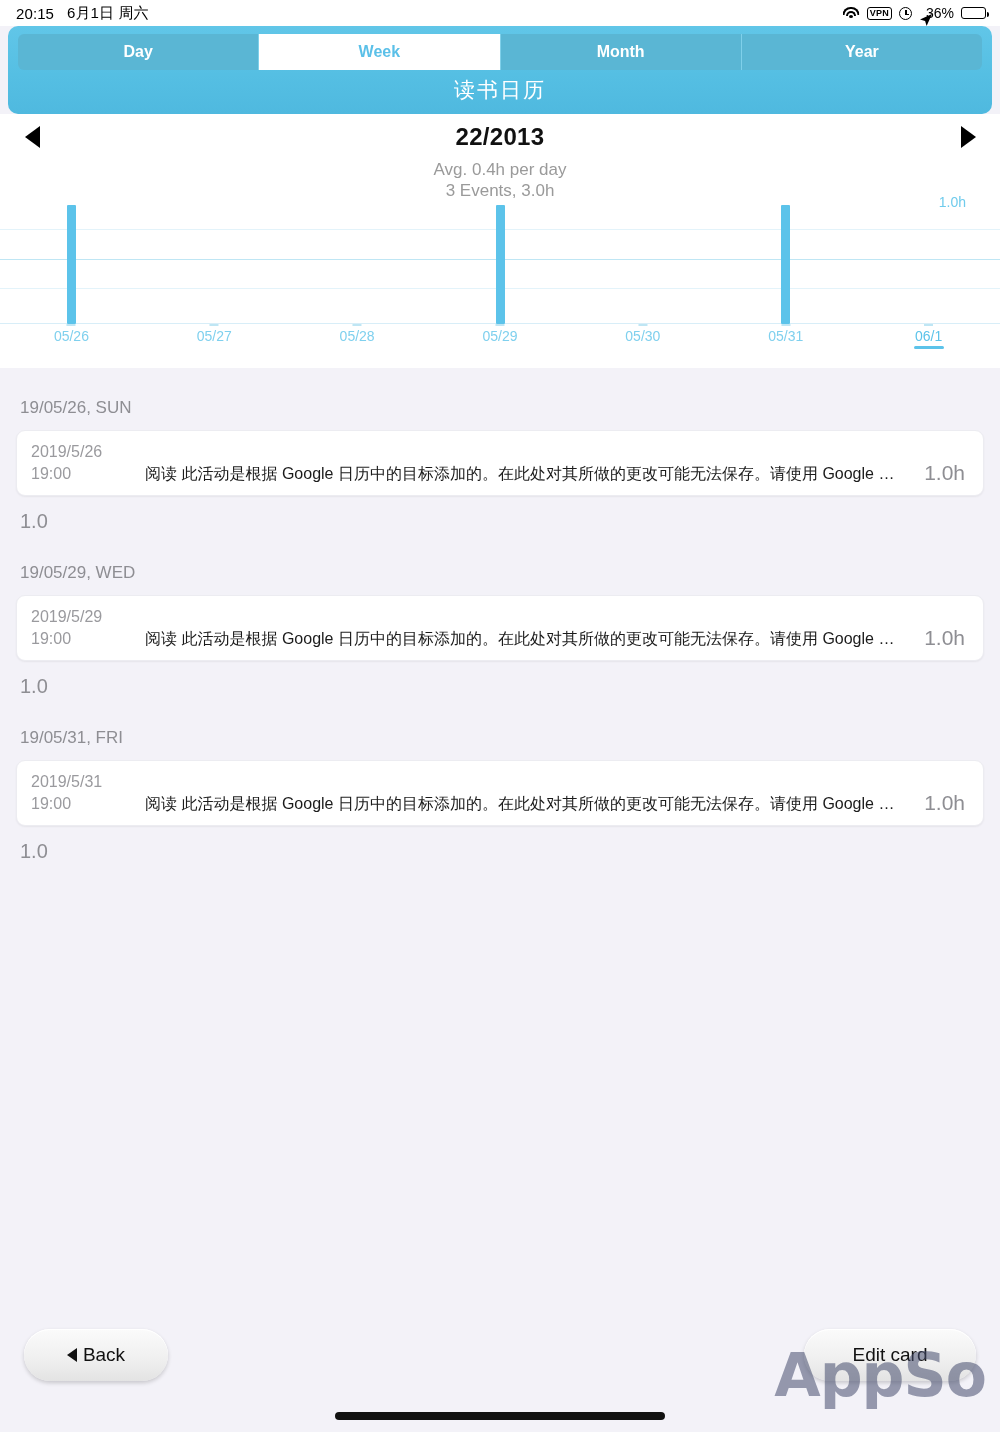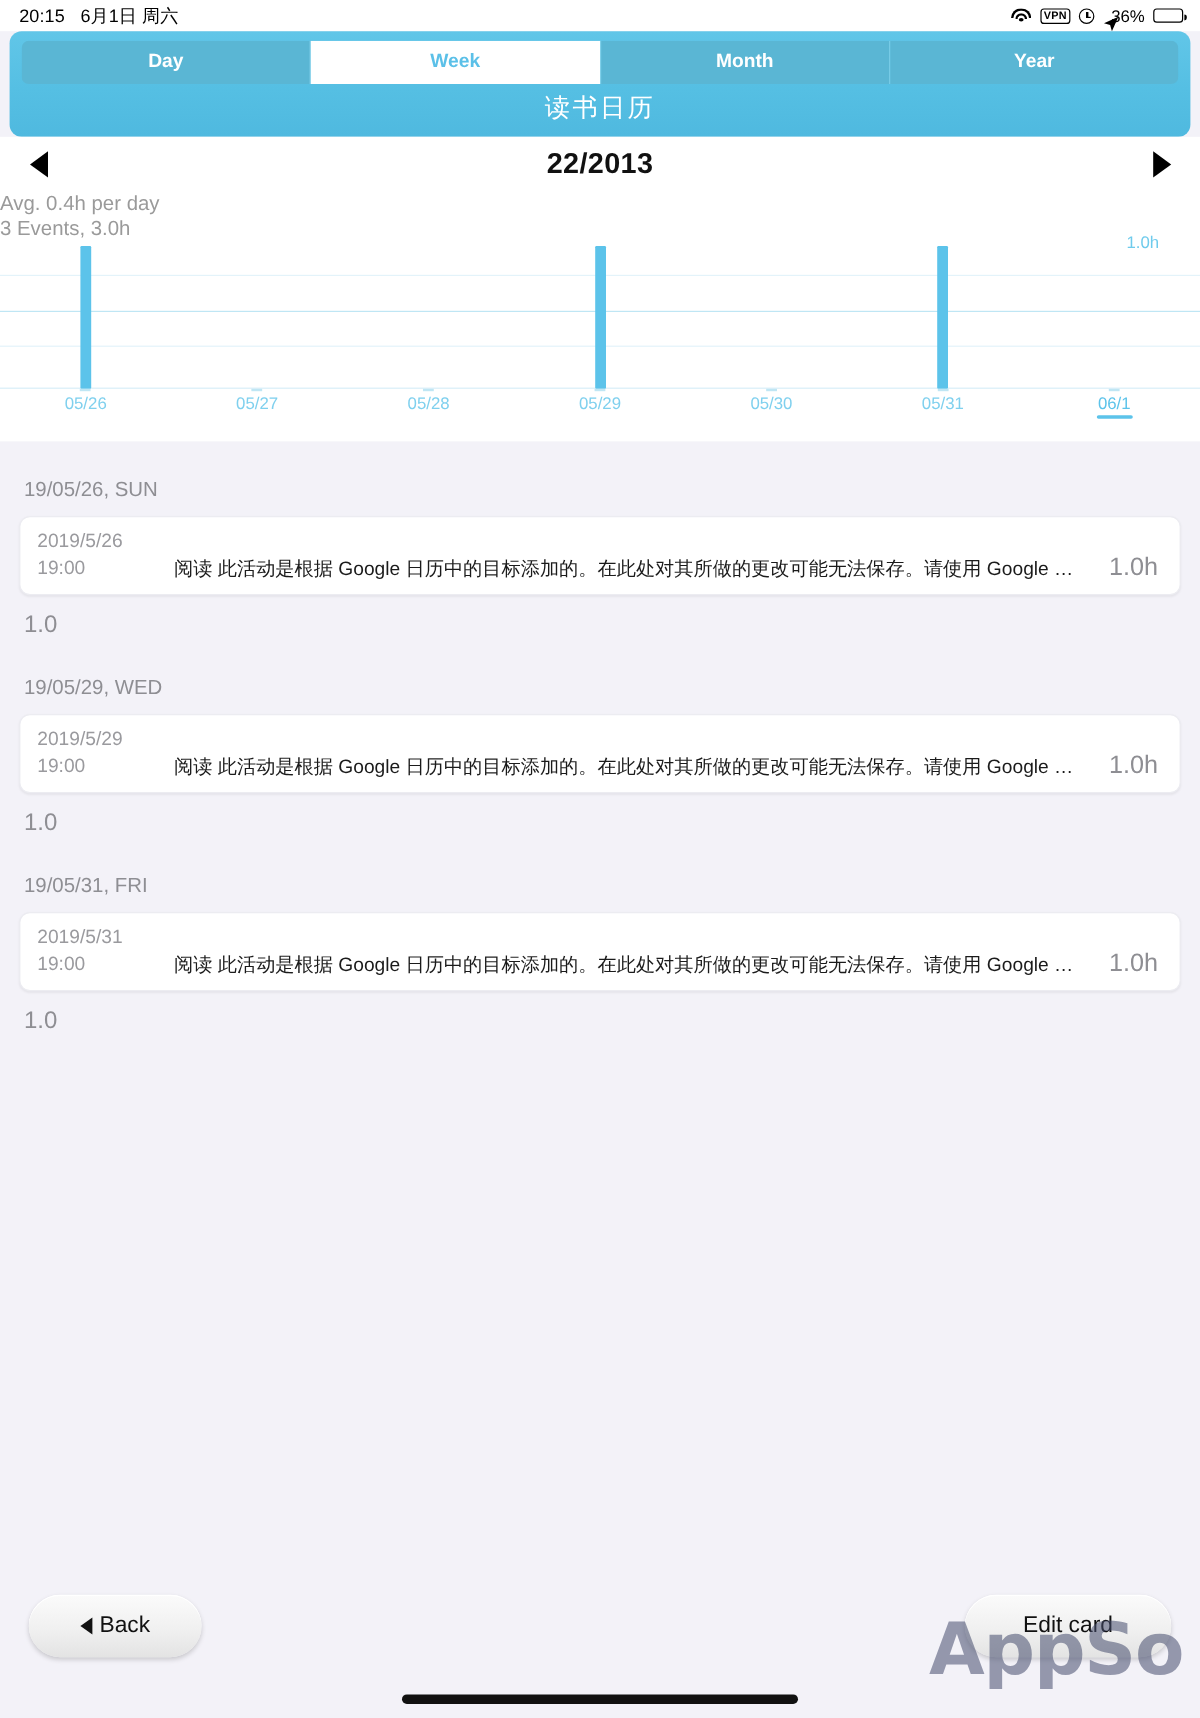--- a/index.html
+++ b/index.html
@@ -66,21 +66,21 @@
     position: absolute; top: 114px; left: 0; width: 1000px; height: 254px; background: #fff;
   }
   .navrow { position: relative; height: 84px; }
   .arrow { position: absolute; top: 6px; width: 48px; height: 34px; display:flex; align-items:center; justify-content:center; }
   .arrow.left { left: 8px; }
   .arrow.right { right: 8px; }
   .arrow .tri { width: 0; height: 0; border-top: 11px solid transparent; border-bottom: 11px solid transparent; }
   .arrow.left .tri { border-right: 15px solid #000; }
   .arrow.right .tri { border-left: 15px solid #000; }
   .week-label { text-align: center; font-size: 24px; font-weight: 700; color: #111; padding-top: 9px; letter-spacing:.3px;}
-  .sub-1, .sub-2 { font-size: 17px; color: #9a9a9a; line-height: 21px; }
+  .sub-1, .sub-2 { text-align: center; font-size: 17px; color: #9a9a9a; line-height: 21px; }
   .sub-1 { margin-top: 8px; }
 
   .plot { position: relative; height: 126px; margin: 0; }
   .gridline { position: absolute; left: 0; width: 1000px; height: 1px; background: #e3f3fa; }
   .gridline.strong { background: #bfe6f4; }
   .axisline { position: absolute; left: 0; width: 1000px; height: 1px; background: #d8eef8; bottom: 0; }
   .bar { position: absolute; bottom: 0; width: 9px; background: #5cc3ea; border-radius: 1px; }
   .valuelabel { position: absolute; font-size: 14px; color: #6fcbec; }
   .xaxis { position: relative; height: 30px; }
   .xtick { position: absolute; transform: translateX(-50%); text-align: center; }

